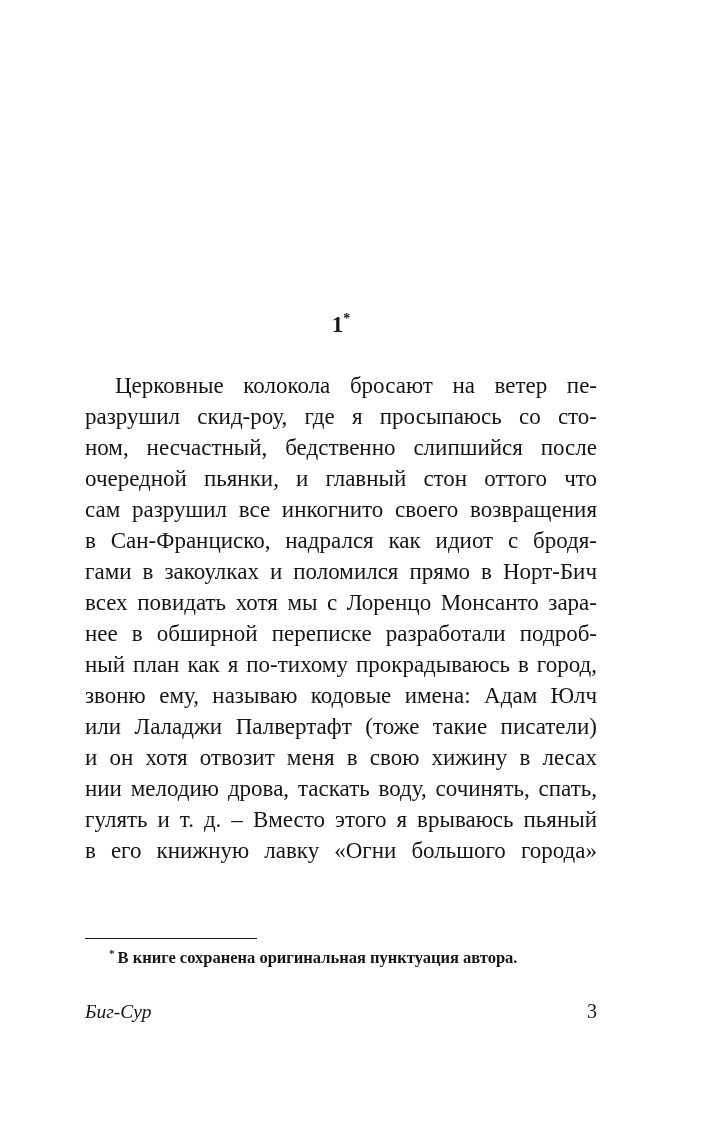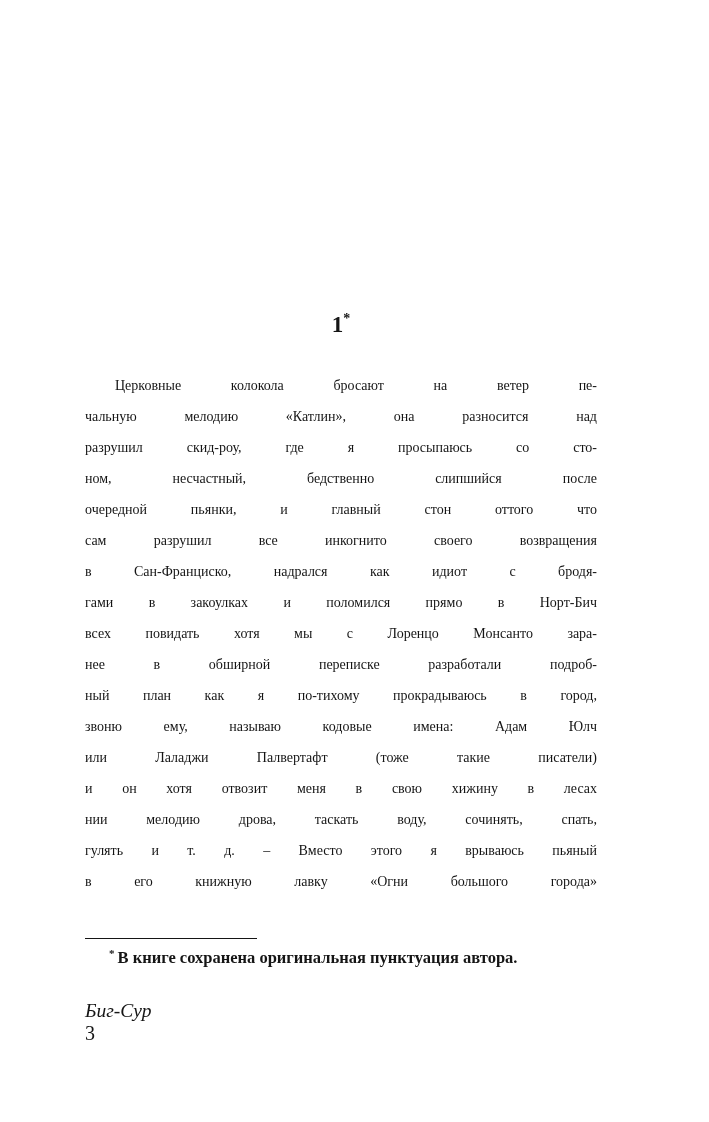--- a/index.html
+++ b/index.html
@@ -30,21 +30,21 @@
   .chapter-heading sup {
     font-size: 14px;
     font-weight: bold;
     vertical-align: super;
     line-height: 0;
   }
   .body-text {
     top: 370px;
   }
   .body-text .line {
-    font-size: 14px;
+    font-size: 23px;
     line-height: 31px;
     text-align: justify;
     text-align-last: justify;
     white-space: normal;
   }
   .body-text .line.first {
     text-indent: 30px;
   }
   .footnote-rule {
     top: 938px;
@@ -64,42 +64,40 @@
     vertical-align: super;
     line-height: 0;
     margin-right: 3px;
   }
   .page-footer {
     top: 1000px;
     display: flex;
     justify-content: space-between;
     align-items: baseline;
     font-size: 19.5px;
-    flex-direction: column;
   }
   .page-footer .book-title {
     font-style: italic;
   }
   .page-footer .page-number {
     font-style: normal;
     font-size: 20px;
   }
 </style>
 </head>
 <body>
 
 <div class="page">
 
   <div class="content-col chapter-heading">
     <span>1</span><sup>*</sup>
   </div>
 
   <div class="content-col body-text">
     <div class="line first">Церковные колокола бросают на ветер пе-</div>
-    <div class="line">чальную мелодию «Катлин», она разносится над</div>
     <div class="line">разрушил скид-роу, где я просыпаюсь со сто-</div>
     <div class="line">ном, несчастный, бедственно слипшийся после</div>
     <div class="line">очередной пьянки, и главный стон оттого что</div>
     <div class="line">сам разрушил все инкогнито своего возвращения</div>
     <div class="line">в Сан-Франциско, надрался как идиот с бродя-</div>
     <div class="line">гами в закоулках и поломился прямо в Норт-Бич</div>
     <div class="line">всех повидать хотя мы с Лоренцо Монсанто зара-</div>
     <div class="line">нее в обширной переписке разработали подроб-</div>
     <div class="line">ный план как я по-тихому прокрадываюсь в город,</div>
     <div class="line">звоню ему, называю кодовые имена: Адам Юлч</div>

